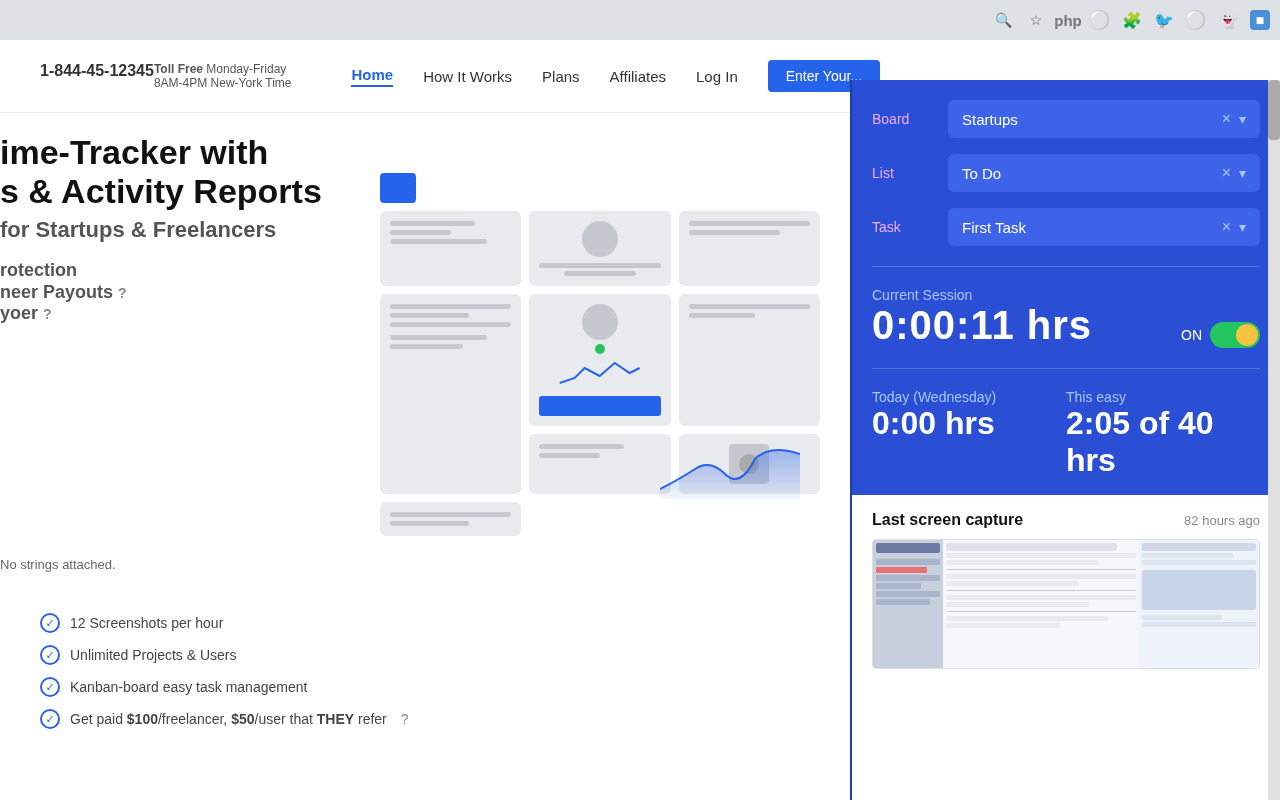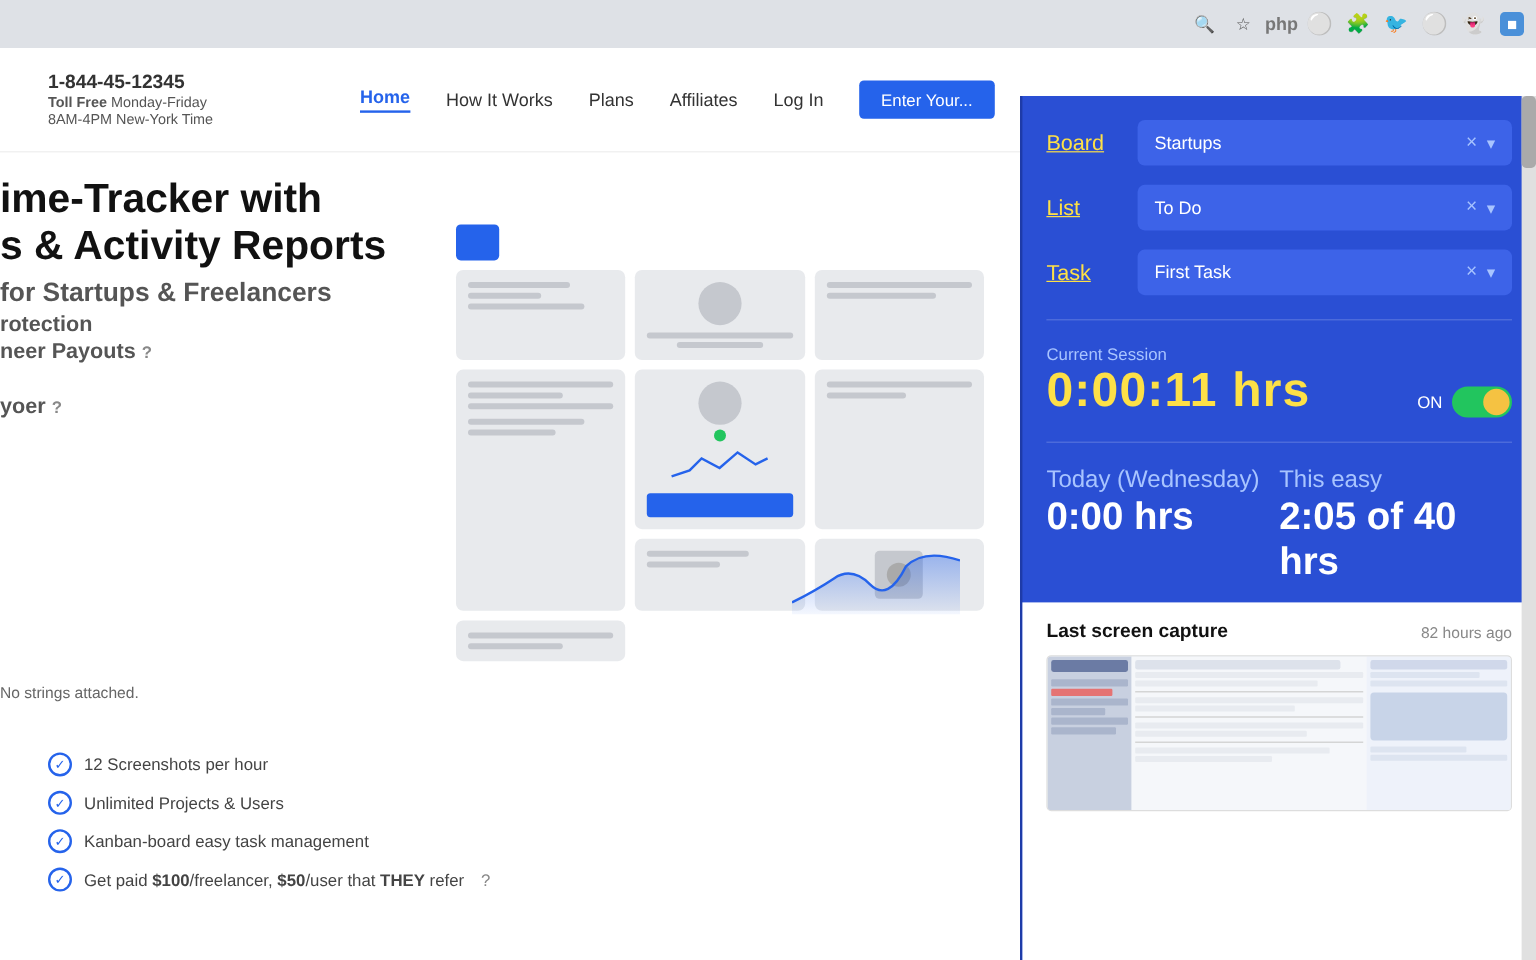--- a/index.html
+++ b/index.html
@@ -48,21 +48,21 @@
     
     .site-header {
       display: flex;
       align-items: center;
       padding: 20px 40px;
       border-bottom: 1px solid #eee;
       background: white;
     }
     .site-logo-area {
       display: flex;
-      flex-direction: column;
+      flex-direction: row;
       min-width: 200px;
     }
     .site-phone {
       font-size: 16px;
       font-weight: bold;
       color: #333;
     }
     .site-toll-free {
       font-size: 12px;
       color: #555;
@@ -134,24 +134,23 @@
       padding: 20px;
       gap: 16px;
     }
 
     .panel-row {
       display: flex;
       align-items: center;
       gap: 16px;
     }
     .panel-label {
-      color: #fde047;
-      font-size: 18px;
+      color: #f0abfc;
+      font-size: 14px;
       min-width: 60px;
-      text-decoration: underline;
     }
     .panel-select {
       flex: 1;
       background: #3d63e8;
       border: none;
       border-radius: 6px;
       padding: 10px 14px;
       color: white;
       font-size: 15px;
       display: flex;
@@ -178,21 +177,21 @@
       height: 1px;
       background: rgba(255,255,255,0.2);
       margin: 4px 0;
     }
 
     .session-label {
       color: #a8c4ff;
       font-size: 14px;
     }
     .session-timer {
-      color: #fde047;
+      color: #ffffff;
       font-size: 40px;
       font-weight: bold;
       letter-spacing: 1px;
     }
     .session-toggle-row {
       display: flex;
       align-items: flex-end;
       justify-content: space-between;
     }
     .toggle-container {
@@ -226,21 +225,21 @@
     .stats-row {
       display: flex;
       gap: 0;
       justify-content: space-between;
     }
     .stat-block {
       flex: 1;
     }
     .stat-day-label {
       color: #a8c4ff;
-      font-size: 20px;
+      font-size: 14px;
     }
     .stat-value {
       color: white;
       font-size: 32px;
       font-weight: bold;
     }
     .stat-subvalue {
       color: white;
       font-size: 32px;
       font-weight: bold;
@@ -450,21 +449,21 @@
       <span style="margin-left:4px; color:#888; cursor:pointer;">?</span>
     </div>
   </div>
 
   <div style="position:absolute; left:0; top:220px; z-index:5;">
     <div style="font-size:34px;font-weight:900;color:#333; line-height:1.2;">
       <div style="font-size:18px;color:#555;">rotection</div>
       <div style="font-size:18px;color:#555;">neer Payouts
         <span style="font-size:14px;color:#888;cursor:pointer;">?</span>
       </div>
-      <div style="font-size:18px;color:#555;margin-top:25px;">yoer
+      <div style="font-size:18px;color:#555;">yoer
         <span style="font-size:14px;color:#888;cursor:pointer;">?</span>
       </div>
     </div>
   </div>
 
   <div class="overlay-panel">
 
     <div class="panel-row">
       <span class="panel-label">Board</span>
       <div class="panel-select">

